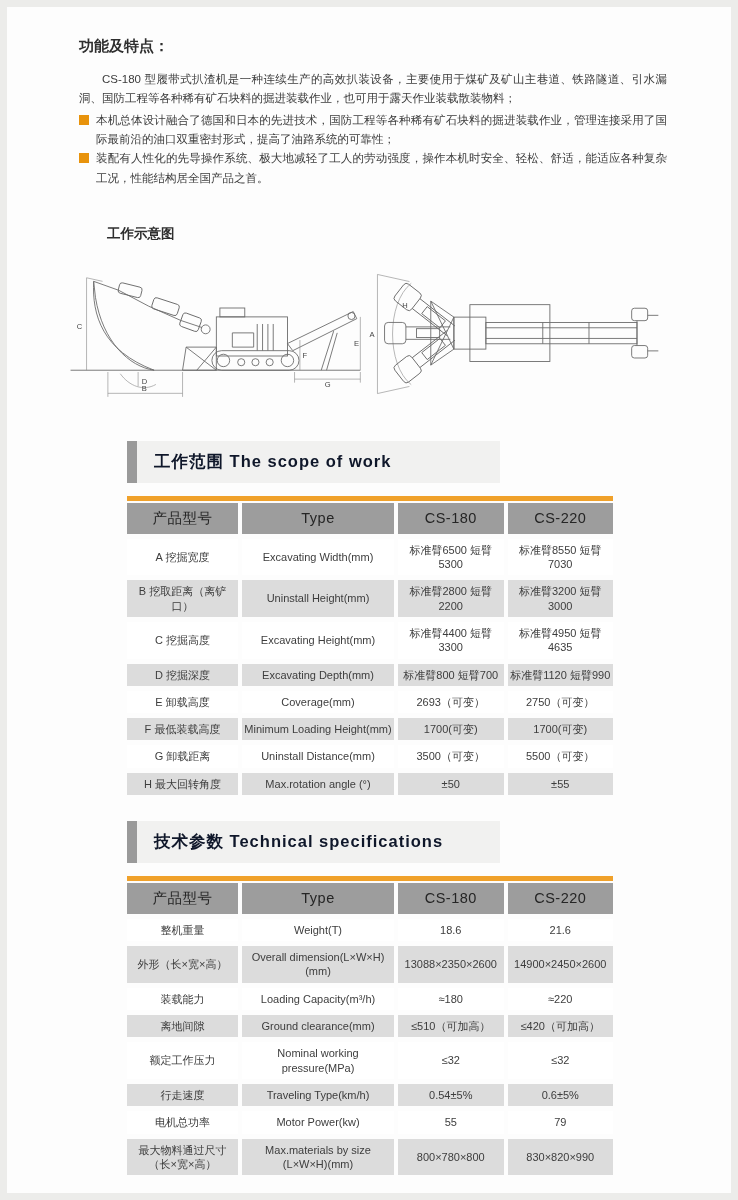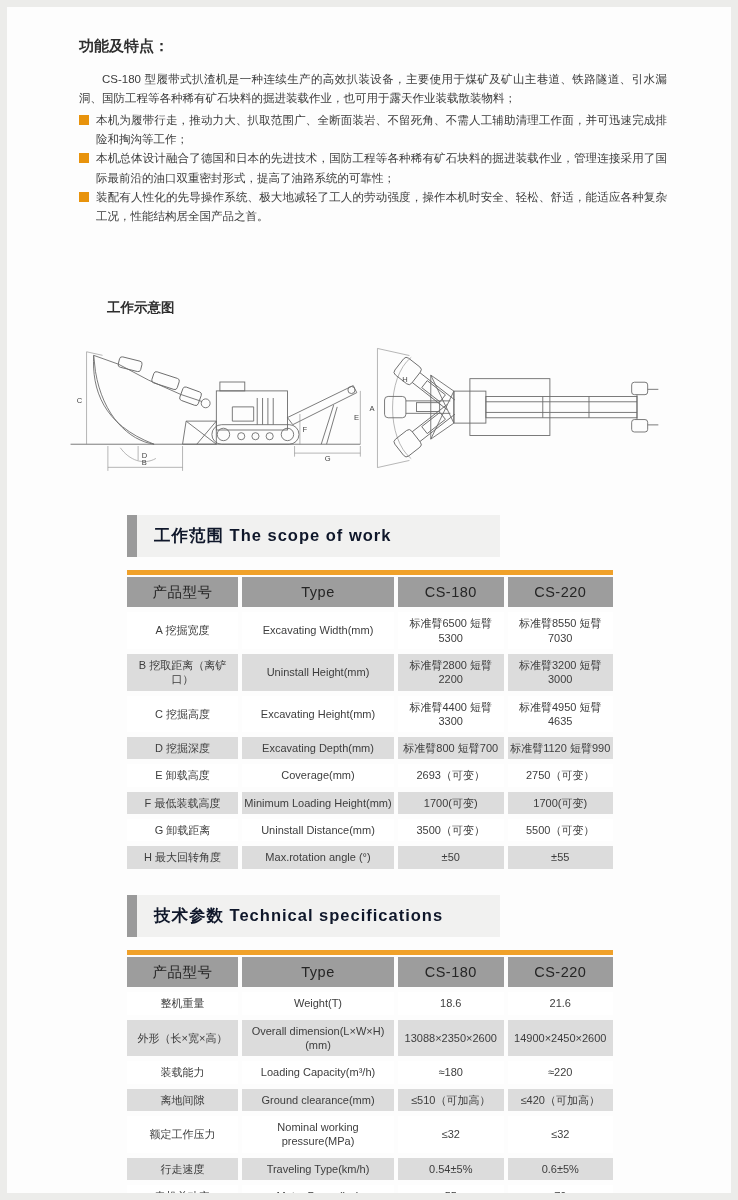--- a/index.html
+++ b/index.html
@@ -19,21 +19,21 @@
   .bullets{margin:2px 0 0 7px;padding:0;list-style:none;}
   .bullets li{
     font-size:11.5px;line-height:1.68;text-align:justify;
     padding-left:17px;position:relative;margin:0;
   }
   .bullets li .sq{
     position:absolute;left:0;top:4px;width:10px;height:10px;background:#e8930c;
   }
 
   
-  .diagram-title{font-size:13.5px;font-weight:bold;color:#2e2e2e;margin:72px 0 10px 35px;}
+  .diagram-title{font-size:13.5px;font-weight:bold;color:#2e2e2e;margin:37px 0 10px 35px;}
   .diagrams{display:flex;align-items:flex-start;margin-left:-5px;}
   .diagrams svg{display:block;}
   .lineart{stroke:#6b6b6b;fill:none;stroke-width:1;}
   .lineart-thin{stroke:#8a8a8a;fill:none;stroke-width:0.7;}
   .dim-label{font-size:8.5px;fill:#444;font-family:"Liberation Sans","DejaVu Sans",sans-serif;}
 
   
   .sec-head{
     margin:26px 0 0 55px;
     background:#f1f1f0;
@@ -63,23 +63,20 @@
 </head>
 <body>
 
 <div class="page">
 
   
   <h1 class="features-title">功能及特点：</h1>
   <p class="intro">CS-180 型履带式扒渣机是一种连续生产的高效扒装设备，主要使用于煤矿及矿山主巷道、铁路隧道、引水漏洞、国防工程等各种稀有矿石块料的掘进装载作业，也可用于露天作业装载散装物料；</p>
   <ul class="bullets">
 
-      <li>
-        <span class="sq"></span><span>本机为履带行走，推动力大、扒取范围广、全断面装岩、不留死角、不需人工辅助清理工作面，并可迅速完成排险和掏沟等工作；</span>
-      </li>
 
       <li>
         <span class="sq"></span><span>本机总体设计融合了德国和日本的先进技术，国防工程等各种稀有矿石块料的掘进装载作业，管理连接采用了国际最前沿的油口双重密封形式，提高了油路系统的可靠性；</span>
       </li>
 
       <li>
         <span class="sq"></span><span>装配有人性化的先导操作系统、极大地减轻了工人的劳动强度，操作本机时安全、轻松、舒适，能适应各种复杂工况，性能结构居全国产品之首。</span>
       </li>
     </ul>
 

